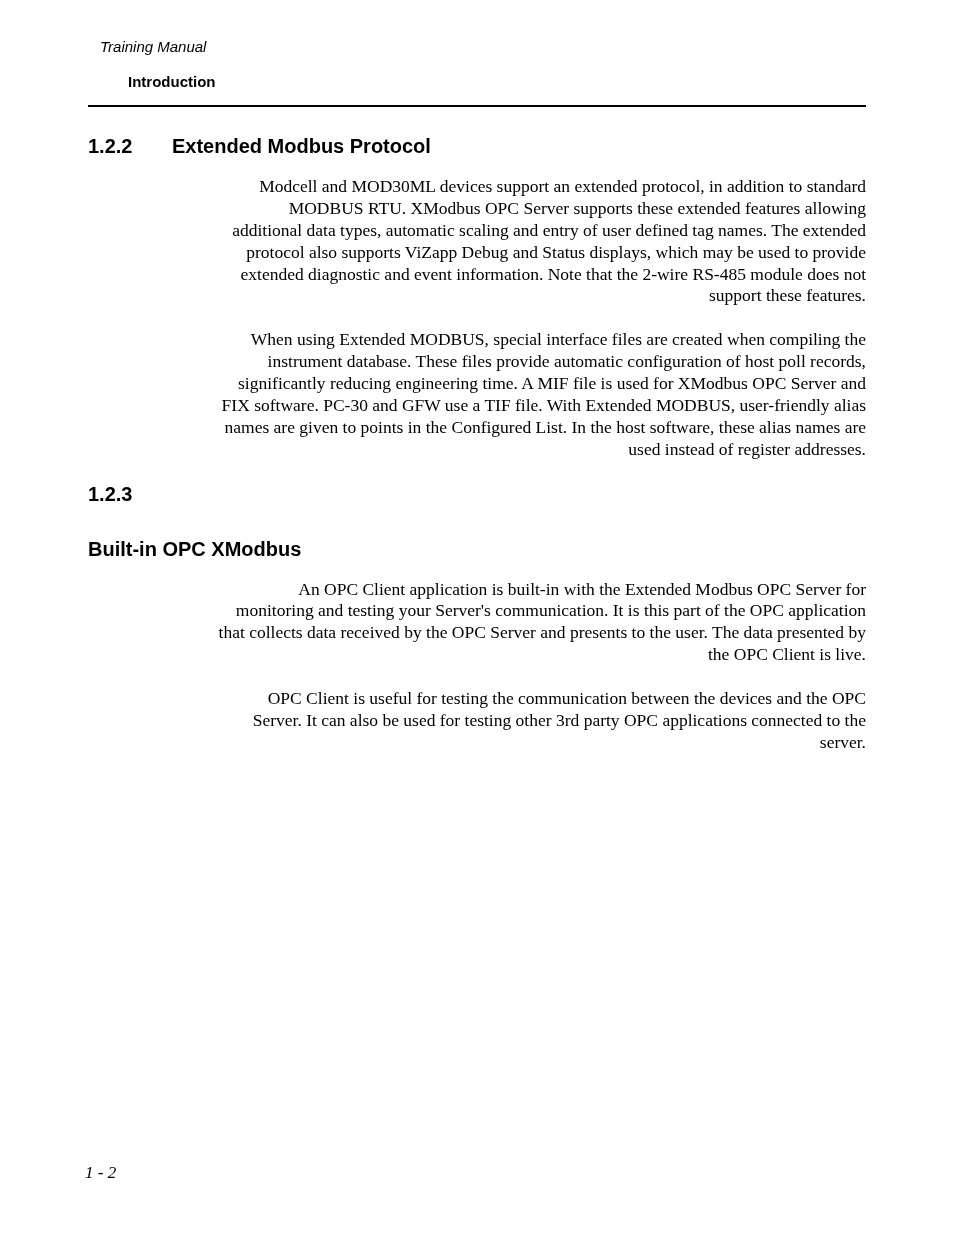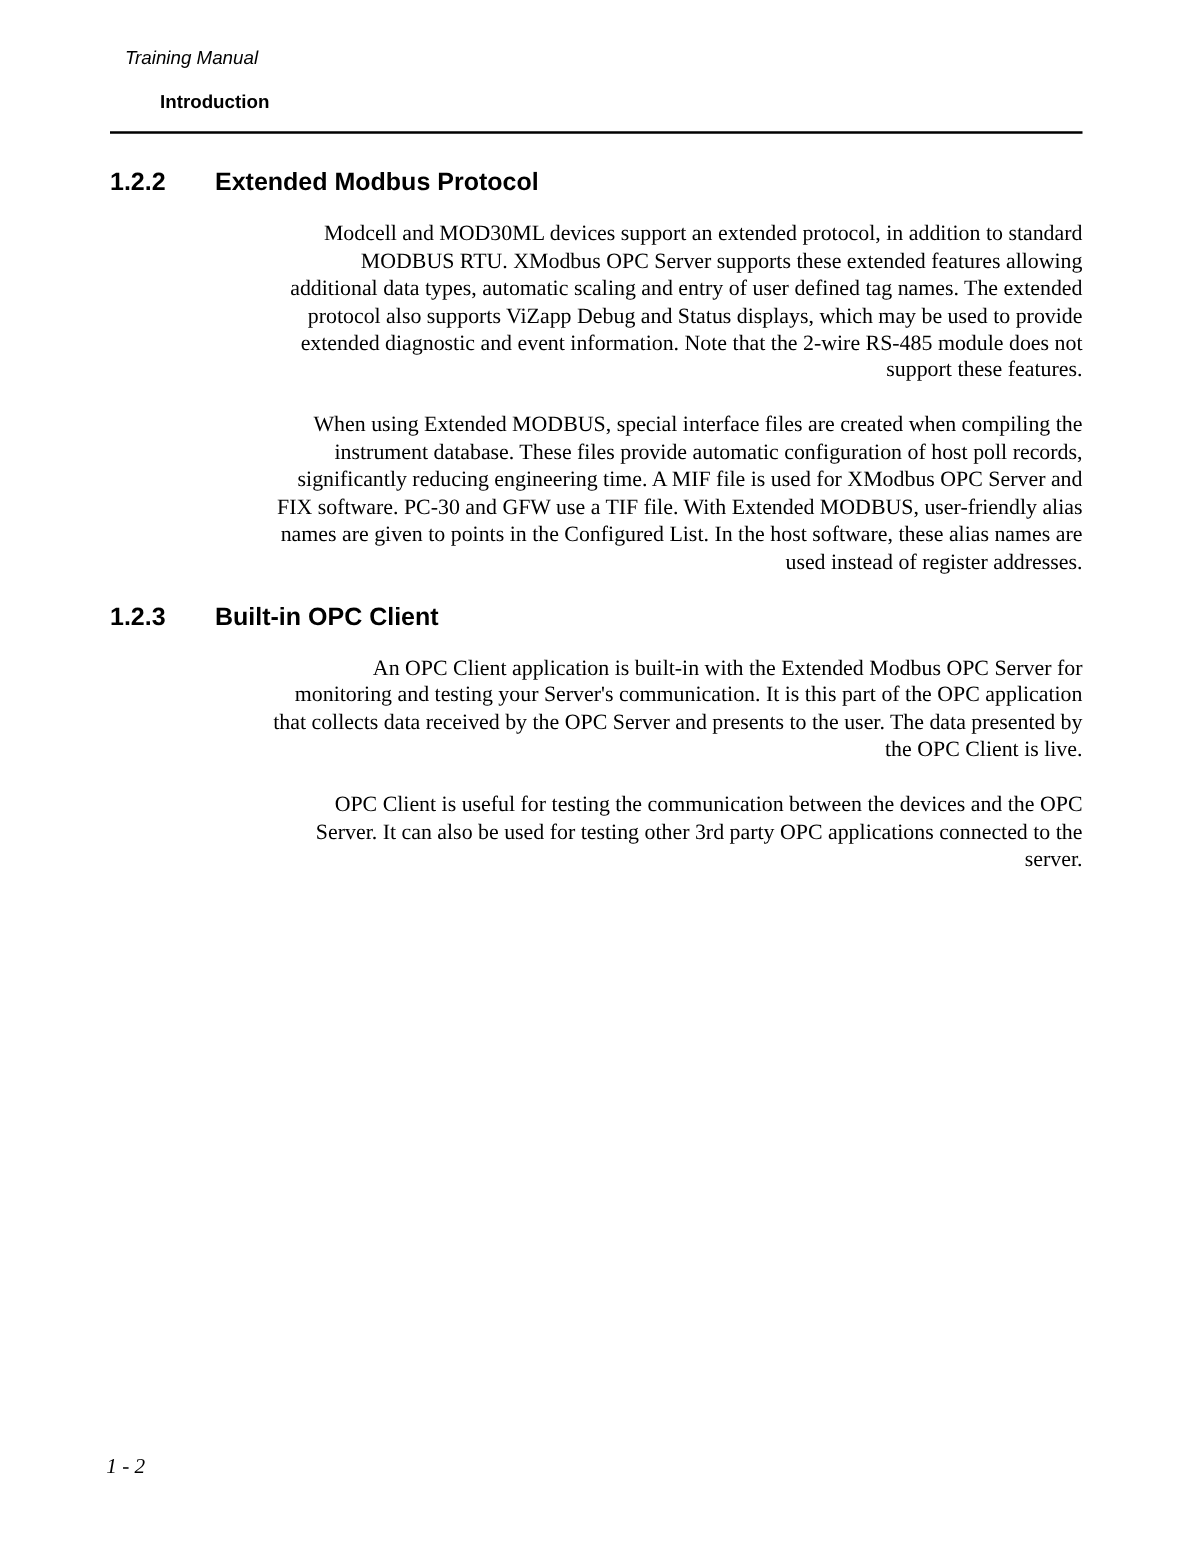--- a/index.html
+++ b/index.html
@@ -81,23 +81,23 @@
   <div class="section-heading">
     <span class="section-number">1.2.2</span>
     <span>Extended Modbus Protocol</span>
   </div>
 
   <div class="body-block">
     <p class="body-text">Modcell and MOD30ML devices support an extended protocol, in addition to standard MODBUS RTU.  XModbus OPC Server supports these extended features allowing additional data types, automatic scaling and entry of user defined tag names. The extended protocol also supports ViZapp Debug and Status displays, which may be used to provide extended diagnostic and event information.  Note that the 2-wire RS-485 module does not support these features.</p>
     <p class="body-text">When using Extended MODBUS, special interface files are created when compiling the instrument database.  These files provide automatic configuration of host poll records, significantly reducing engineering time.  A MIF file is used for XModbus OPC Server and FIX software.  PC-30 and GFW use a TIF file.  With Extended MODBUS, user-friendly alias names are given to points in the Configured List.  In the host software, these alias names are used instead of register addresses.</p>
   </div>
 
-  <div class="section-heading" style="margin-top: 6px;">
+  <div class="section-heading" style="margin-top: 6px; flex-direction: column;">
     <span class="section-number">1.2.3</span>
-    <span>Built-in OPC Client</span>
+    <span>Built-in OPC XModbus</span>
   </div>
 
   <div class="body-block">
     <p class="body-text">An OPC Client application is built-in with the Extended Modbus OPC Server for monitoring and testing your Server's communication. It is this part of the OPC application that collects data received by the OPC Server and presents to the user. The data presented by the OPC Client is live.</p>
     <p class="body-text">OPC Client is useful for testing the communication between the devices and the OPC Server. It can also be used for testing other 3rd party OPC applications connected to the server.</p>
   </div>
 
 </div>
 
 <div class="footer-page-num">1 - 2</div>

